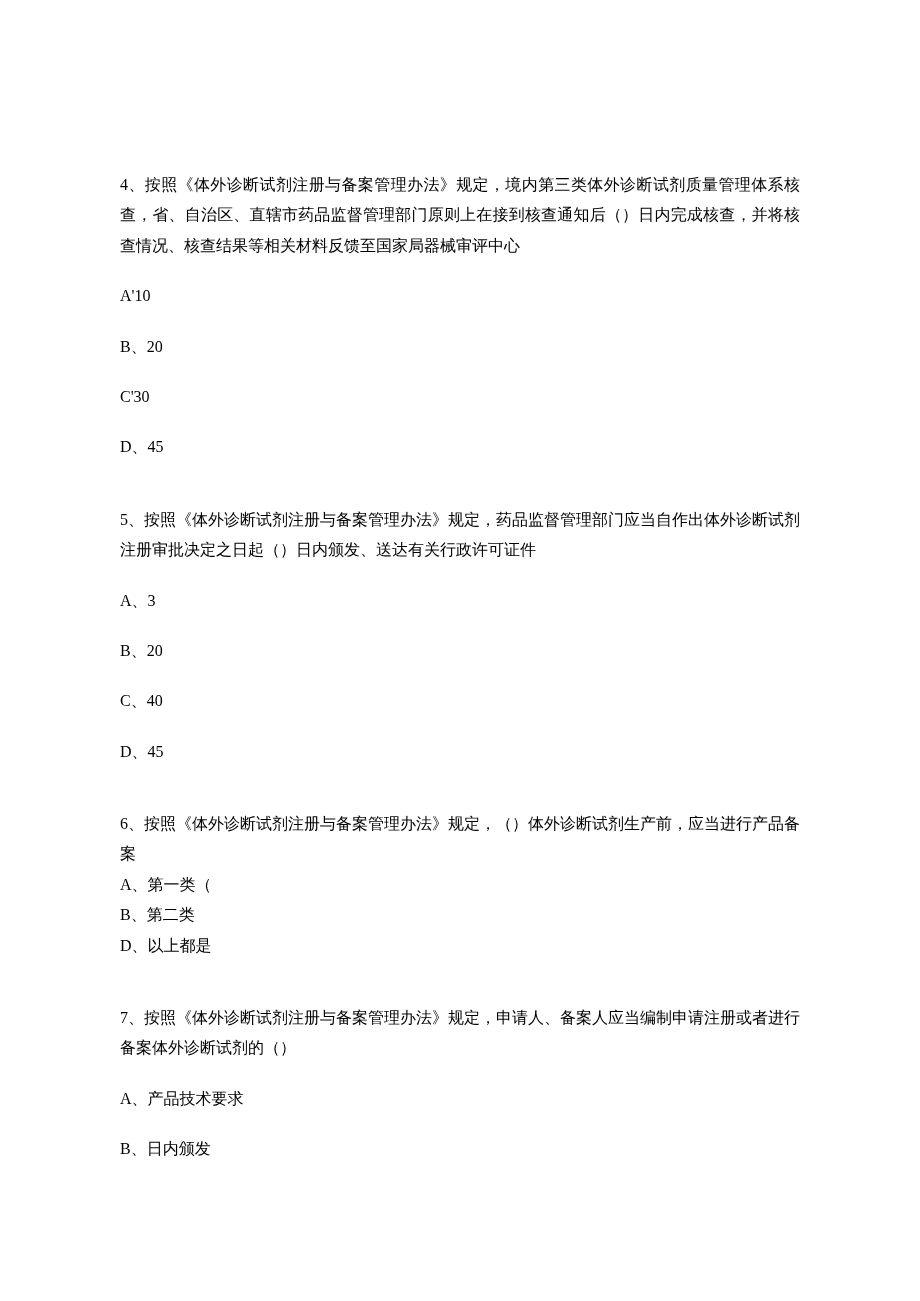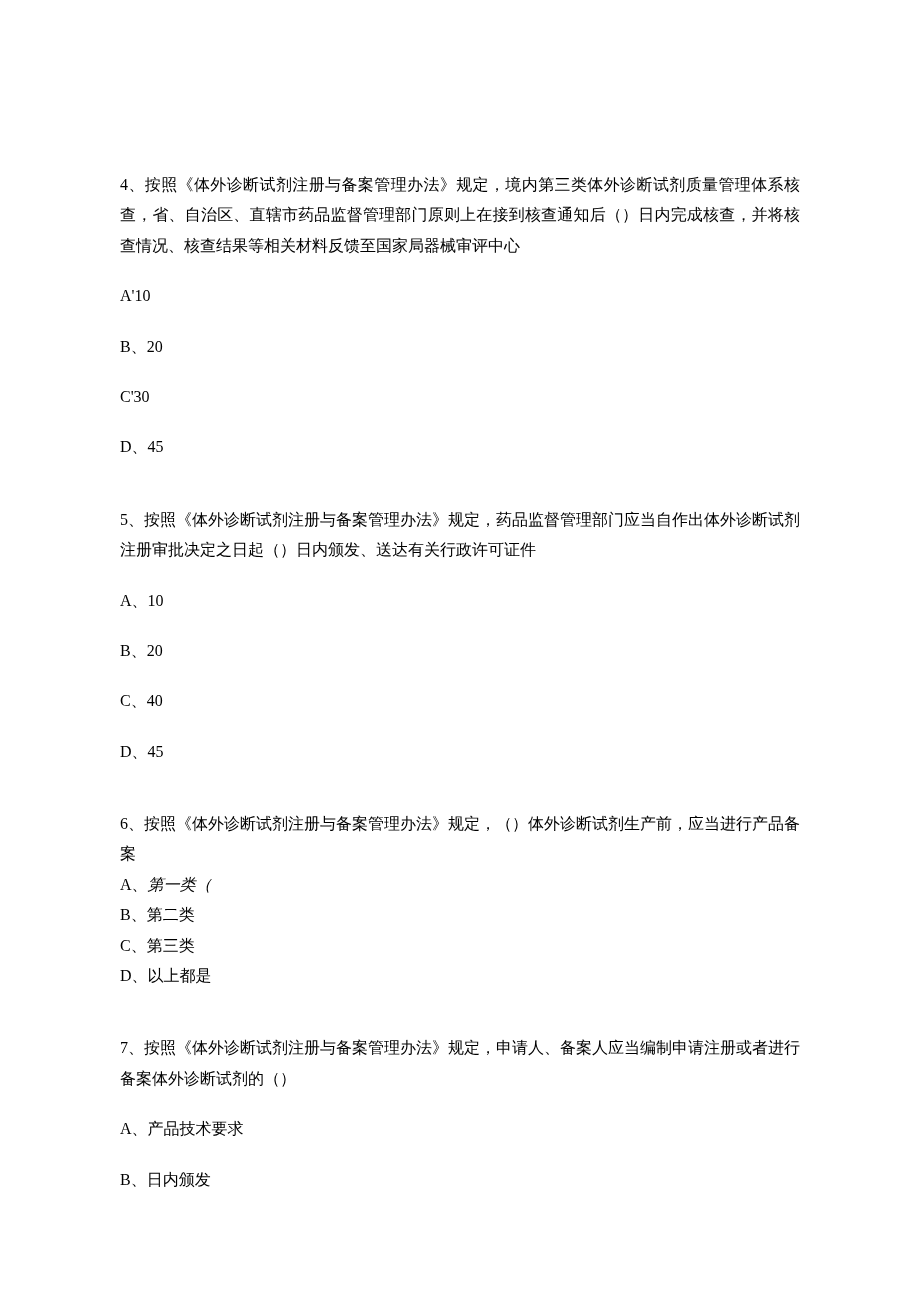--- a/index.html
+++ b/index.html
@@ -18,56 +18,55 @@
   }
   .question-block {
     margin-bottom: 42px;
   }
   .stem {
     text-align: justify;
   }
   .stem span { display: inline; }
   .option { margin-top: 20px; }
   .option.tight { margin-top: 0; }
-  .kai { font-family: "KaiTi", "楷体", "STKaiti", serif; font-style: italic; }
+  .kai { font-family: "KaiTi", "楷体", "STKaiti", serif; }
 </style>
 </head>
 <body>
 
 <div class="page">
 
   <div class="question-block">
     <div class="stem">
       <span>4、按照《体外诊断试剂注册与备案管理办法》规定，境内第三类体外诊断试剂质量管理体系核查，省、自治区、直辖市药品监督管理部门原则上在接到核查通知后（）日内完成核查，并将核查情况、核查结果等相关材料反馈至国家局器械审评中心</span>
     </div>
     <div class="option">A'10</div>
     <div class="option">B、20</div>
     <div class="option">C'30</div>
     <div class="option">D、45</div>
   </div>
 
   <div class="question-block">
     <div class="stem">
       <span>5、按照《体外诊断试剂注册与备案管理办法》规定，药品监督管理部门应当自作出体外诊断试剂注册审批决定之日起（）日内颁发、送达有关行政许可证件</span>
     </div>
-    <div class="option">A、10</div>
+    <div class="option">A、3</div>
     <div class="option">B、20</div>
     <div class="option">C、40</div>
     <div class="option">D、45</div>
   </div>
 
   <div class="question-block">
     <div class="stem">
       <span>6、按照《体外诊断试剂注册与备案管理办法》规定，（）体外诊断试剂生产前，应当进行产品备案</span>
     </div>
     <div class="option tight">
       <span>A、</span><span class="kai">第一类（</span>
     </div>
     <div class="option tight">B、第二类</div>
-    <div class="option tight">C、第三类</div>
     <div class="option tight">D、以上都是</div>
   </div>
 
   <div class="question-block">
     <div class="stem">
       <span>7、按照《体外诊断试剂注册与备案管理办法》规定，申请人、备案人应当编制申请注册或者进行备案体外诊断试剂的（）</span>
     </div>
     <div class="option">A、产品技术要求</div>
     <div class="option">B、日内颁发</div>
   </div>

